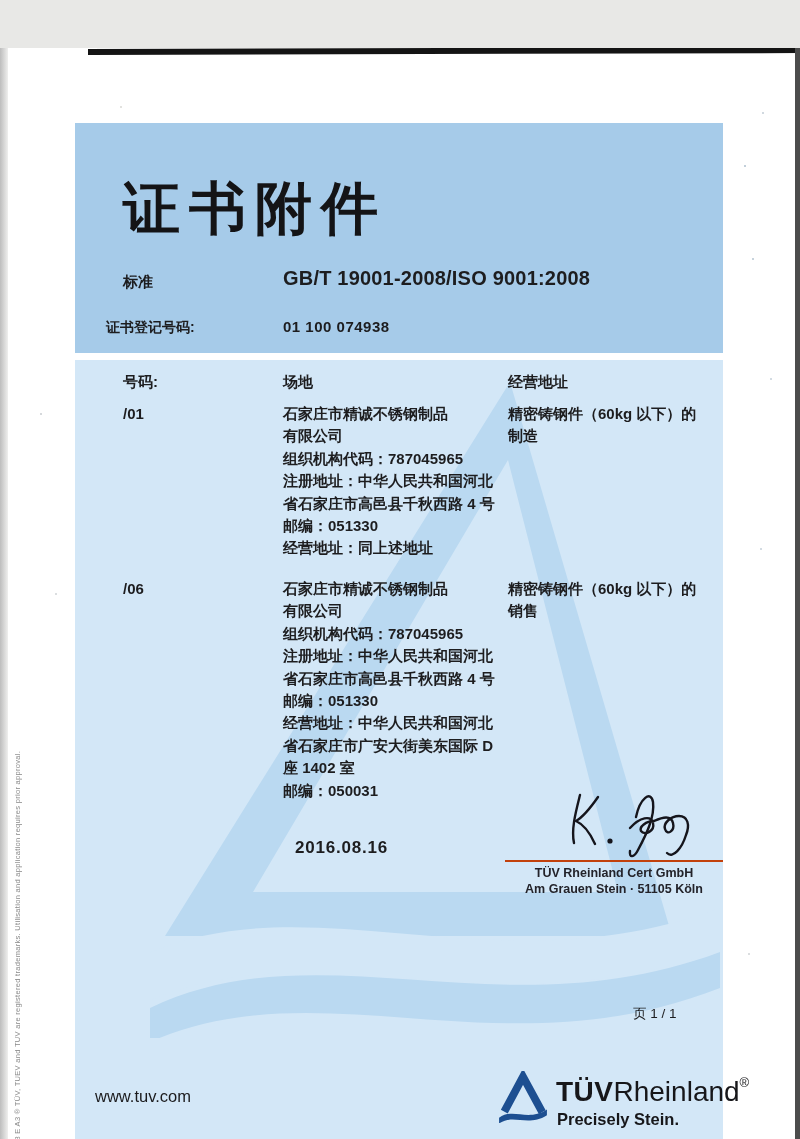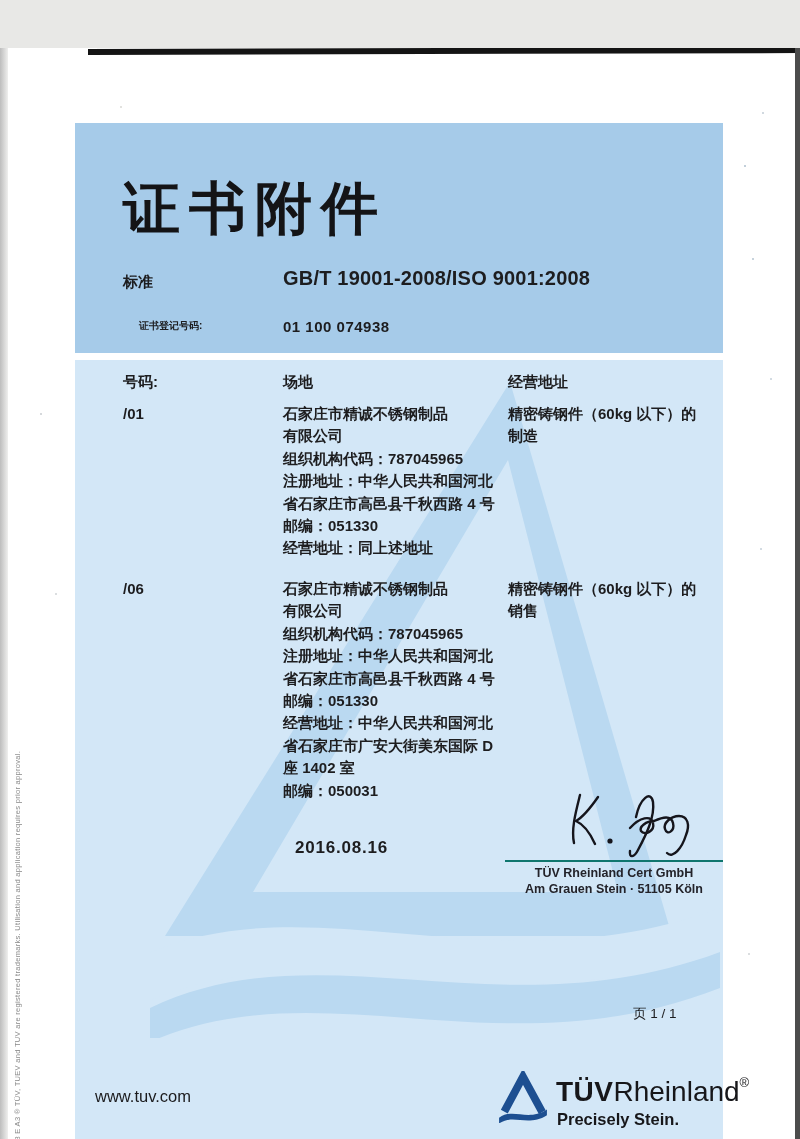--- a/index.html
+++ b/index.html
@@ -35,21 +35,21 @@
   .header-panel {
     position:absolute; left:75px; top:75px; width:648px; height:230px;
     background: var(--header-panel, #a6cbe9);
   }
   .title {
     position:absolute; left:48px; top:48px;
     font-size:57px; font-weight:900; letter-spacing:9px; color:#141416;
   }
   .std-label   { position:absolute; left:48px;  top:150px; font-size:15px; font-weight:700; }
   .std-value   { position:absolute; left:208px; top:144px; font-size:20px; font-weight:700; letter-spacing:0.2px; }
-  .certno-label{ position:absolute; left:64px;  top:196px; font-size:10px; font-weight:700; }
+  .certno-label{ position:absolute; left:31px;  top:196px; font-size:14px; font-weight:700; }
   .certno-value{ position:absolute; left:208px; top:195px; font-size:15px; font-weight:600; letter-spacing:0.5px; }
 
   
   .table-panel {
     position:absolute; left:75px; top:312px; width:648px; height:854px;
     background: var(--table-panel, #d3e7f7);
   }
   .watermark { position:absolute; left:75px; top:14px; width:570px; height:664px; }
 
   .col-h { position:absolute; top:13px; font-size:15px; font-weight:700; }
@@ -62,21 +62,21 @@
   .r2 { top:218px; }
   .c-number { left:48px; }
   .c-site   { left:208px; width:252px; }
   .c-scope  { left:433px; width:210px; font-weight:700; }
 
   .issue-date { position:absolute; left:220px; top:478px; font-size:17px; font-weight:700; letter-spacing:0.8px; }
 
   .signature-svg { position:absolute; left:483px; top:423px; width:152px; height:82px; }
   .sig-block {
     position:absolute; left:430px; top:500px; width:218px;
-    border-top:2px solid #0f766e; padding-top:4px; text-align:center;
+    border-top:2px solid #c2410c; padding-top:4px; text-align:center;
   }
   .sig-org, .sig-addr { font-size:12.5px; font-weight:700; color:#23232a; line-height:15.5px; }
   .page-indicator { position:absolute; left:558px; top:645px; font-size:13.5px; font-weight:400; }
 
   
   .footer-url { position:absolute; left:95px; top:1039px; font-size:16.5px; font-weight:500; color:#1b1b1d; }
   .brand-logo { position:absolute; left:497px; top:1023px; width:52px; height:52px; }
   .brand-line { position:absolute; left:556px; top:1027px; font-size:28px; color:#17171a; white-space:nowrap; }
   .brand-bold { font-weight:800; letter-spacing:0.5px;text-align:center; }
   .brand-reg  { font-weight:400; }

